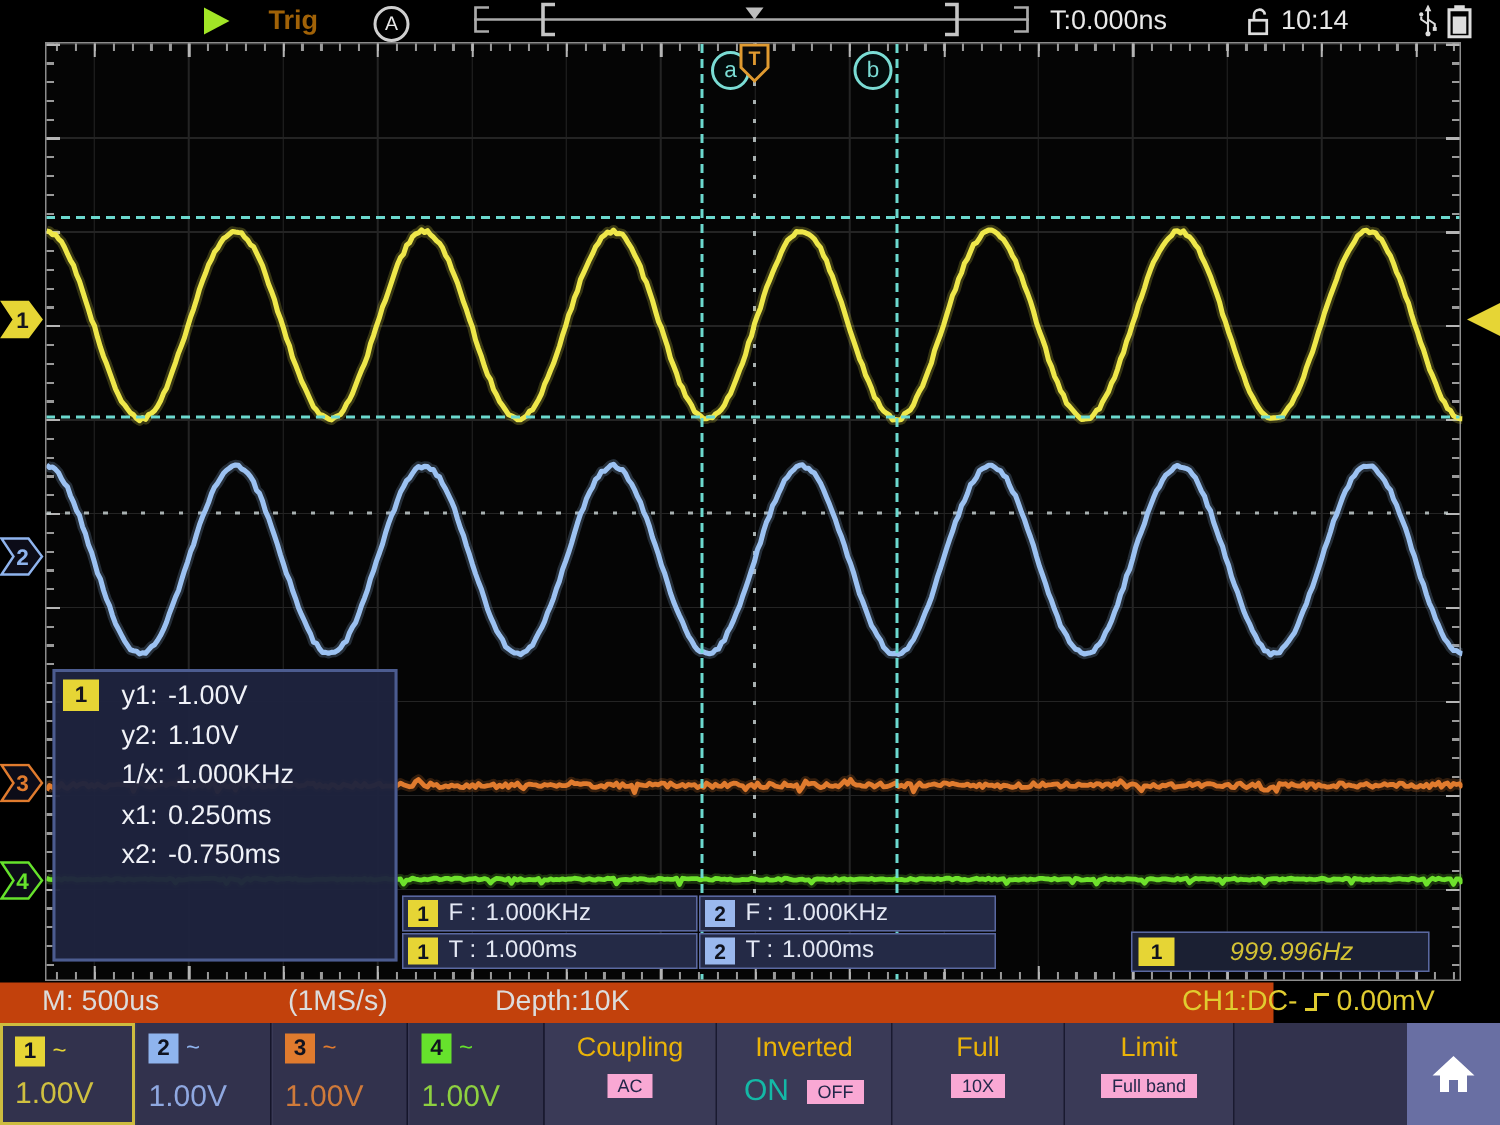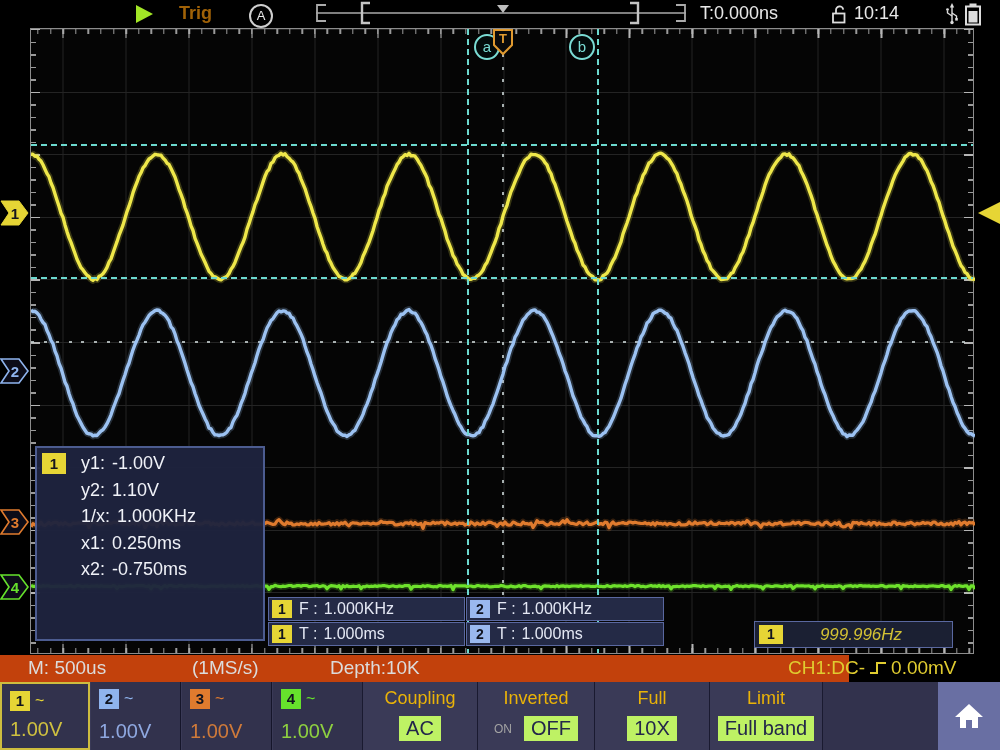--- a/index.html
+++ b/index.html
@@ -104,22 +104,22 @@
   .chbadge{position:absolute;left:8px;top:7px;width:20px;height:20px;font-weight:bold;font-size:15px;
            color:#10131f;text-align:center;line-height:20px;}
   .chtilde{position:absolute;left:33px;top:8px;font-size:16px;}
   .chval{position:absolute;left:8px;bottom:7px;font-size:20px;}
   .msec{top:0;height:68px;border-left:1px solid #1a1a30;box-sizing:border-box;text-align:center;}
   #sec-coupling{left:362px;width:115px;} #sec-inverted{left:477px;width:117px;}
   #sec-probe{left:594px;width:115px;} #sec-limit{left:709px;width:113px;}
   #sec-empty{left:822px;width:116px;height:68px;background:#32324d;border-left:1px solid #1a1a30;box-sizing:border-box;}
   .mlabel{margin-top:6px;font-size:18px;color:#eab308;}
   .mvalrow{margin-top:7px;display:flex;justify-content:center;align-items:center;gap:12px;}
-  .chip{background:#bef264;color:#23274a;font-size:20px;padding:1px 7px;}
-  .plain-opt{font-size:12px;color:#a3a3a3;}
+  .chip{background:#f9a8d4;color:#23274a;font-size:12px;padding:1px 7px;}
+  .plain-opt{font-size:20px;color:#14b8a6;}
   #home-btn{left:938px;top:0;width:62px;height:68px;background:#696fa3;display:flex;
             align-items:center;justify-content:center;}
 </style>
 </head>
 <body>
 
 <div id="screen">
 
   <div id="topbar" class="abs">
     <div id="play-btn" class="abs"></div>

